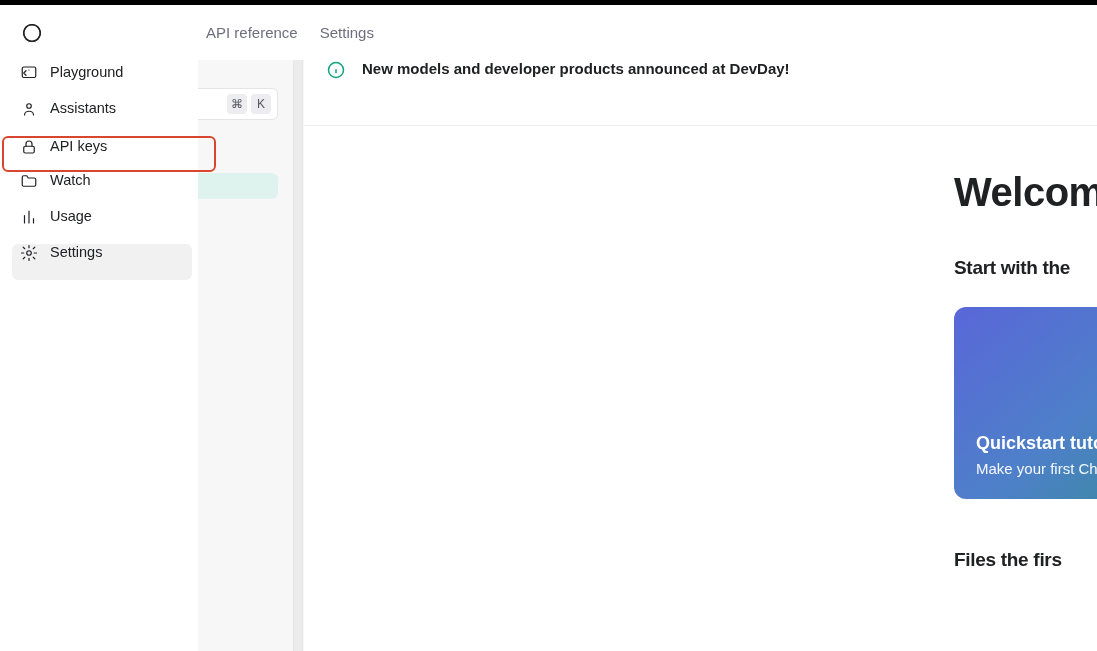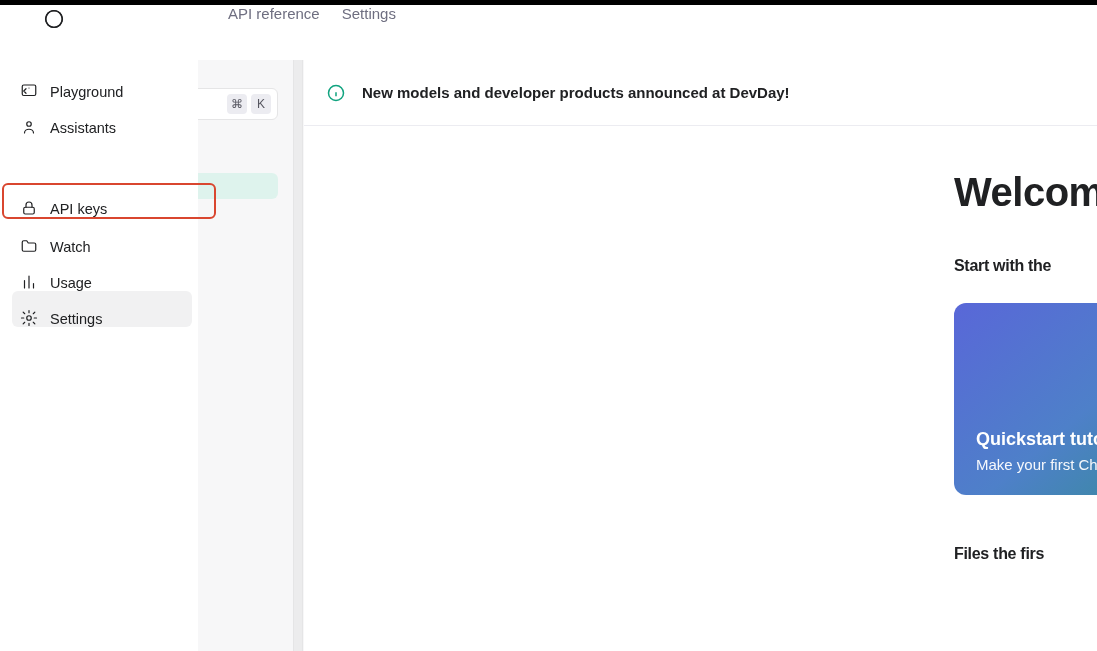--- a/index.html
+++ b/index.html
@@ -18,23 +18,23 @@
     width: 100%;
   }
   .header {
     position: absolute;
     top: 5px;
     left: 0;
     right: 0;
     height: 55px;
     background: #fff;
     display: flex;
+    align-items: center;
     padding: 0 18px;
     z-index: 5;
-    margin-left: 22px;
   }
   .logo {
     width: 28px;
     height: 28px;
     display: flex;
     align-items: center;
     justify-content: center;
   }
   .logo svg { width: 28px; height: 28px; }
   .topnav {
@@ -49,37 +49,36 @@
     position: absolute;
     top: 60px;
     left: 0;
     width: 198px;
     background: #fff;
     z-index: 10;
     padding: 4px 6px 4px 12px;
   }
   .side-item {
     display: flex;
-    align-items: flex-end;
+    align-items: flex-start;
     gap: 12px;
     height: 36px;
     padding: 0 8px;
     border-radius: 6px;
     font-size: 14.5px;
     color: #202123;
     cursor: pointer;
   }
   .side-item.hover-bg { background: #f1f1f2; }
   .side-item.highlighted {
     border: 2px solid #d9462f;
     border-radius: 6px;
     margin-left: -10px;
     padding-left: 16px;
     margin-right: -24px;
-    margin-top: 47px;
   }
   .side-icon {
     width: 18px;
     height: 18px;
     display: flex;
     align-items: center;
     justify-content: center;
     flex-shrink: 0;
   }
   .side-icon svg { width: 18px; height: 18px; stroke: #202123; stroke-width: 1.6; fill: none; stroke-linecap: round; stroke-linejoin: round; }
@@ -146,36 +145,35 @@
     left: 304px;
     right: 0;
     bottom: 0;
     background: #fff;
     z-index: 2;
   }
   .banner {
     height: 66px;
     border-bottom: 1px solid #ececf1;
     display: flex;
-    align-items: center;
     padding-left: 22px;
     gap: 16px;
   }
   .info-icon-wrap {
     width: 20px;
     height: 20px;
     display: flex;
     align-items: center;
     justify-content: center;
   }
   .info-icon-wrap svg { width: 20px; height: 20px; }
   .banner-text { font-size: 15px; font-weight: 700; color: #202123; }
   .content-inner { padding-left: 650px; padding-top: 44px; }
   .welcome { font-size: 40px; font-weight: 700; letter-spacing: -0.5px; margin-bottom: 42px; }
-  .section-h { font-size: 16px; font-weight: 700; margin-bottom: 28px; letter-spacing: -0.3px; }
+  .section-h { font-size: 19px; font-weight: 700; margin-bottom: 28px; letter-spacing: -0.3px; }
   .card {
     width: 420px;
     height: 192px;
     border-radius: 12px;
     background: linear-gradient(140deg, #5967d8 0%, #4e80c9 40%, #2f8f8a 80%, #2a8d7a 100%);
     position: relative;
     color: #fff;
     padding: 22px;
     display: flex;
     flex-direction: column;

